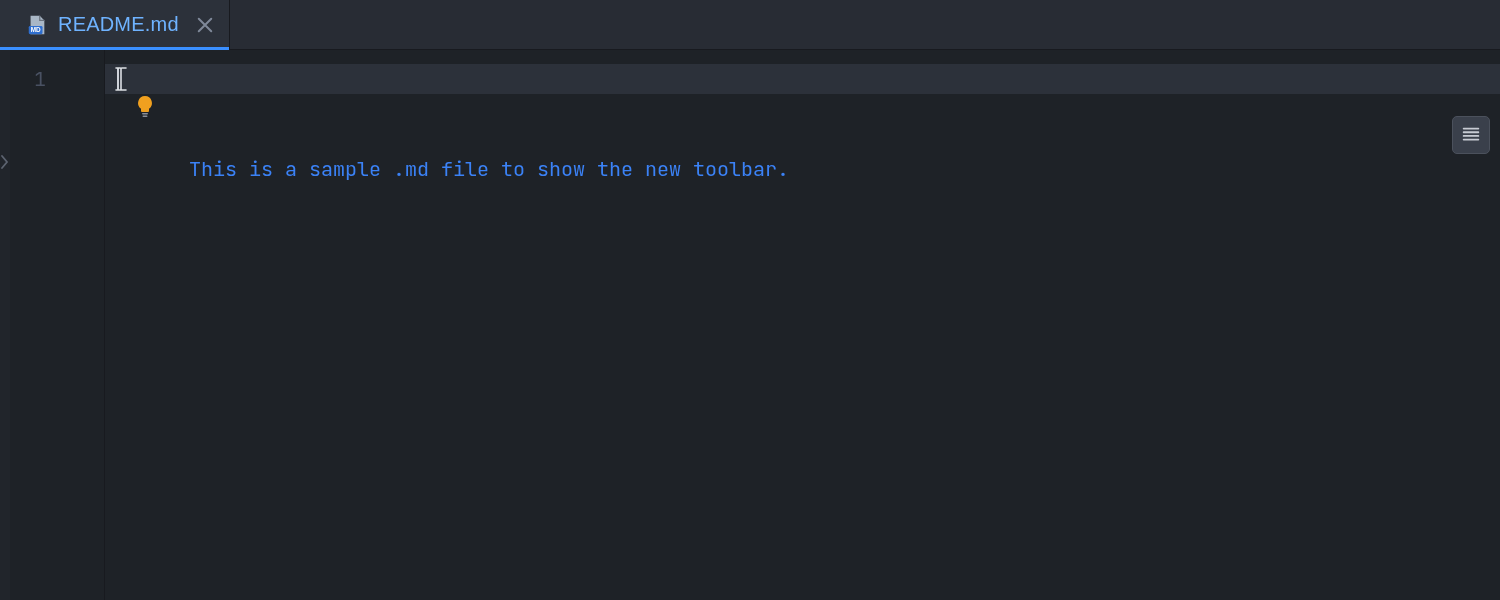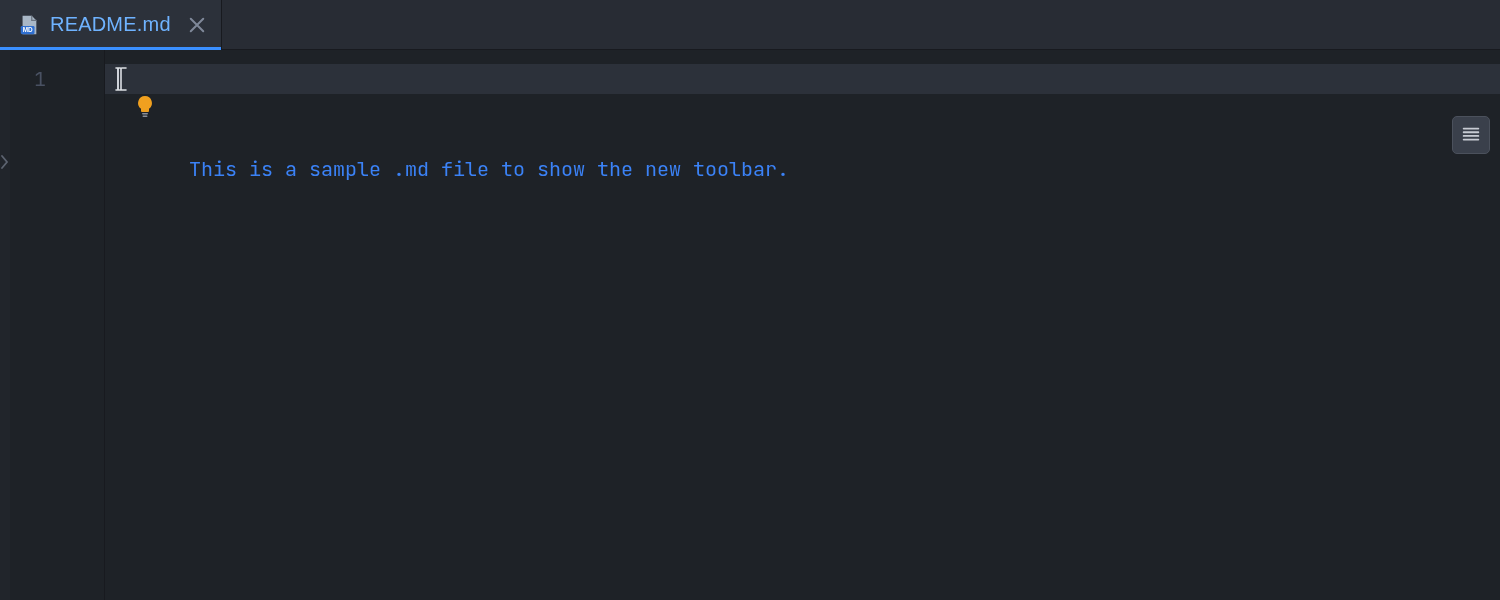--- a/index.html
+++ b/index.html
@@ -17,21 +17,21 @@
     height: 50px;
     background: #282c34;
     display: flex;
     align-items: stretch;
     border-bottom: 1px solid #181a1f;
   }
   .tab {
     display: flex;
     align-items: center;
     gap: 10px;
-    padding: 0 14px 0 18px;
+    padding: 0 14px 0 26px;
     background: #2c313a;
     color: #6fb3ff;
     border-right: 1px solid #181a1f;
     position: relative;
     cursor: pointer;
     min-width: 200px;
   }
   .tab.active::after {
     content: "";
     position: absolute;

